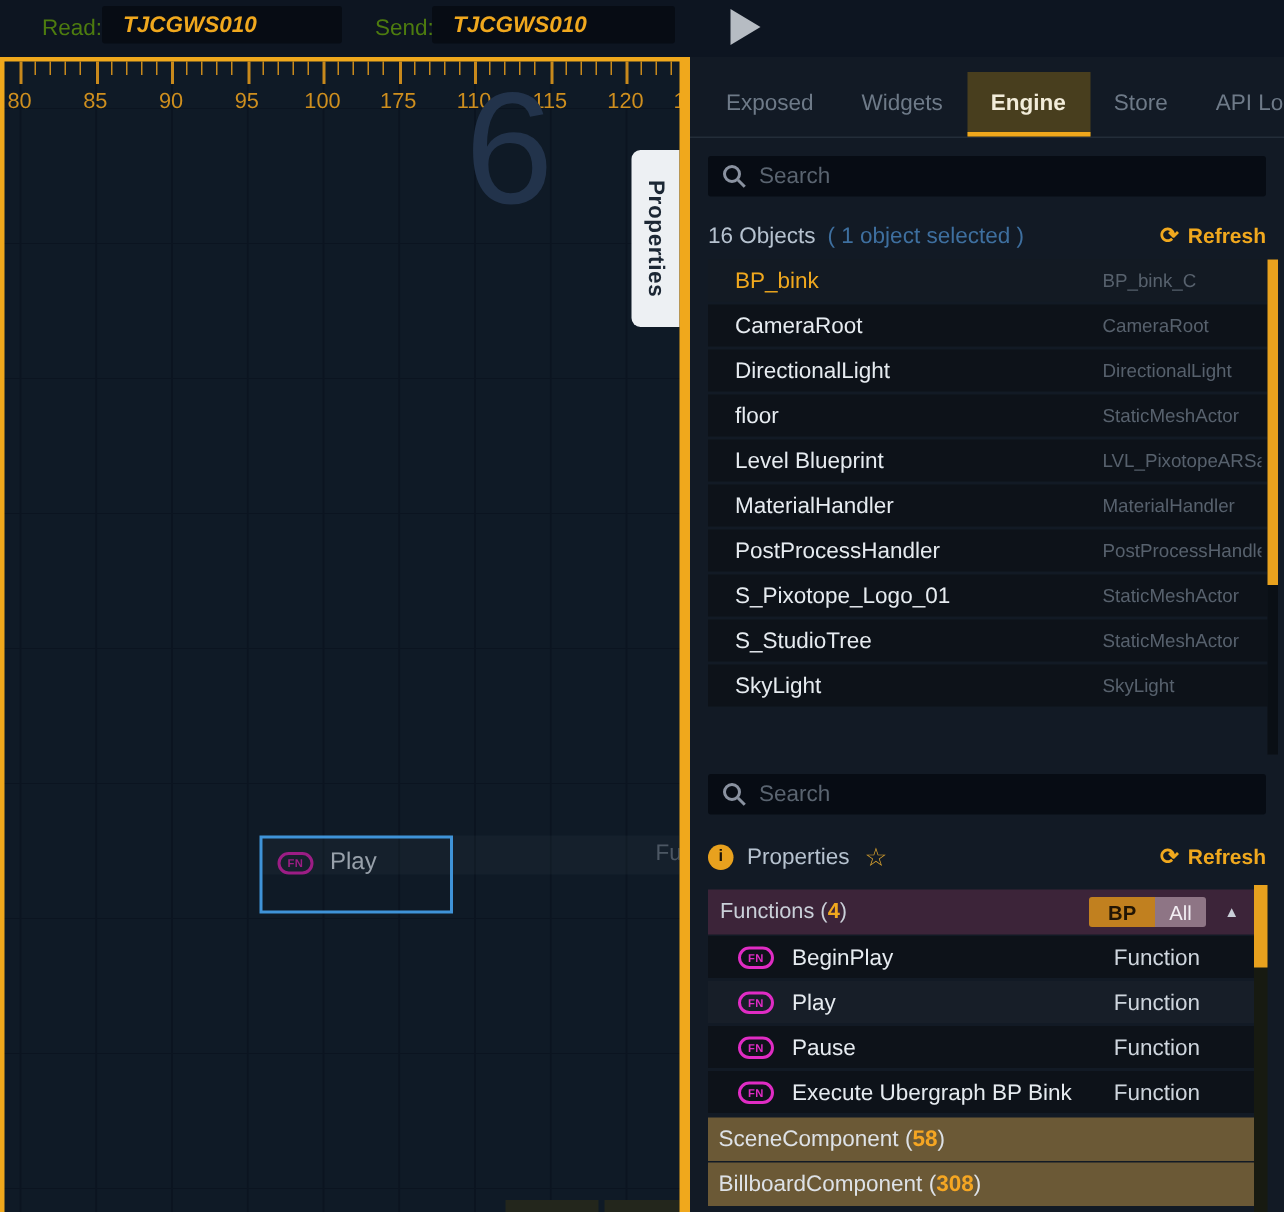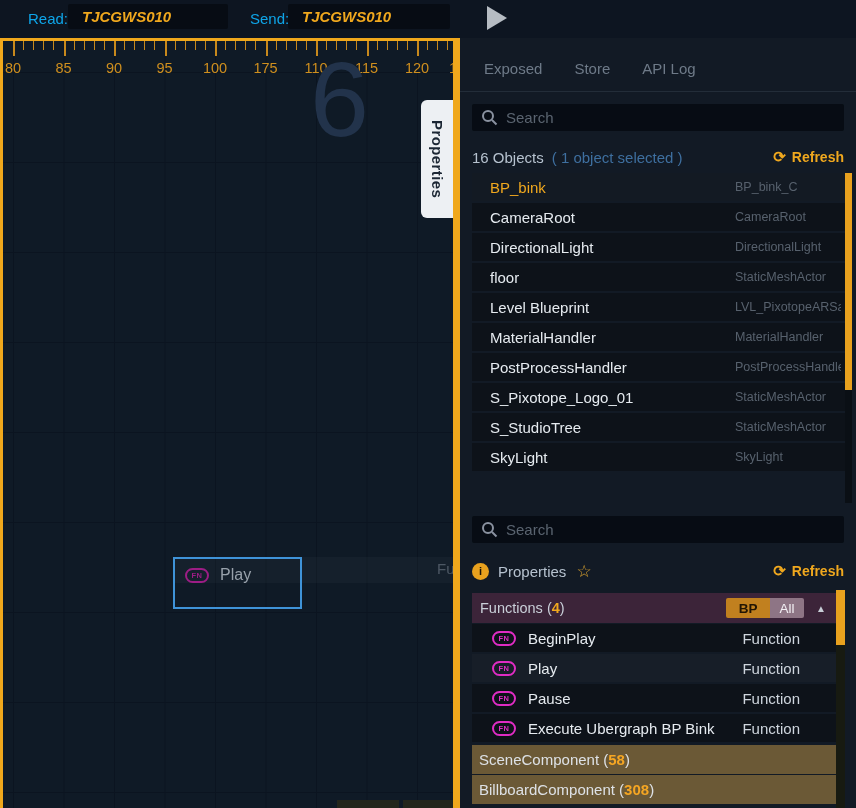--- a/index.html
+++ b/index.html
@@ -3,21 +3,21 @@
 <meta charset="utf-8">
 <style>
   * { margin:0; padding:0; box-sizing:border-box; }
   html,body { background:#0a0f16; }
   .app {
     position:relative; width:856px; height:808px; overflow:hidden;
     font-family:"Liberation Sans", sans-serif; background:#0d1521;
   }
   
   .topbar { position:absolute; left:0; top:0; width:856px; height:38px; background:#0d1521; }
-  .tb-label { position:absolute; top:10px; font-size:15px; color:#0ea5e9; }
+  .tb-label { position:absolute; top:10px; font-size:15px; color:#4d7c0f; }
   .tb-label.read-l { left:28px; }
   .tb-label.send-l { left:250px; }
   .tb-input {
     position:absolute; top:4px; height:25px; background:#070c14; border:none; outline:none;
     color:#f0a81e; font-style:italic; font-weight:bold; font-size:15px;
     font-family:"Liberation Sans", sans-serif; padding-left:14px; border-radius:2px;
   }
   .tb-input.read-i { left:68px; width:160px; }
   .tb-input.send-i { left:288px; width:162px; }
   .play-btn {
@@ -260,21 +260,23 @@
   </div>
 
   <div class="divider"></div>
 
   <aside class="panel">
 
     <nav class="tabs">
 
         <div class="tab">Exposed</div>
 
-
+        <div class="tab">Widgets</div>
+
+        <div class="tab active">Engine</div>
 
         <div class="tab">Store</div>
 
         <div class="tab">API Log</div>
       </nav>
 
     <div class="search s1">
       <svg class="mag" width="17" height="17" viewBox="0 0 17 17">
         <circle cx="7" cy="7" r="5" fill="none" stroke="#8a92a0" stroke-width="2"></circle>
         <line x1="11" y1="11" x2="15.5" y2="15.5" stroke="#8a92a0" stroke-width="2"></line>

